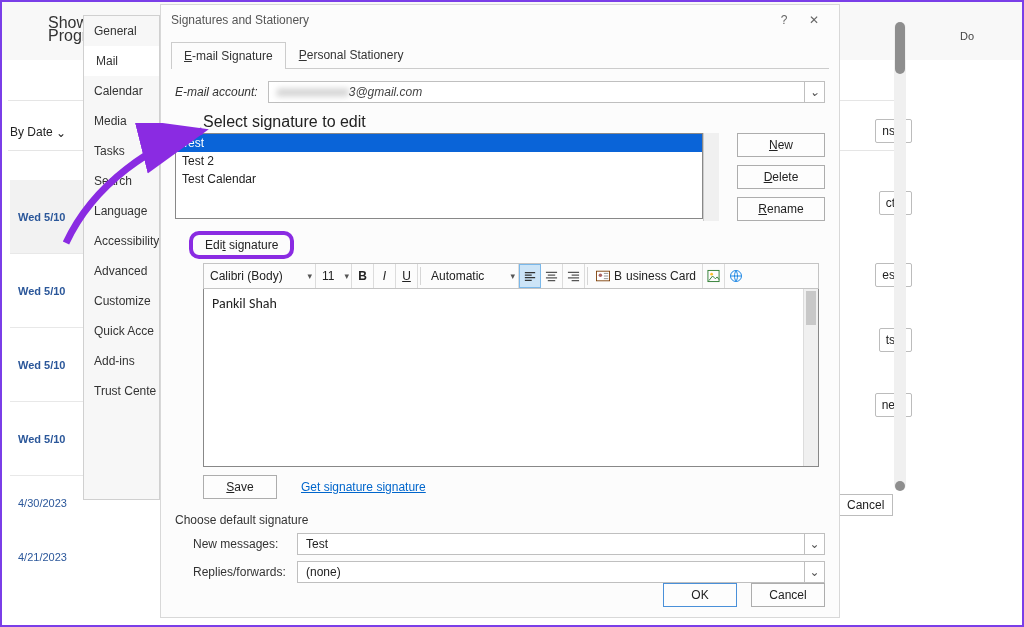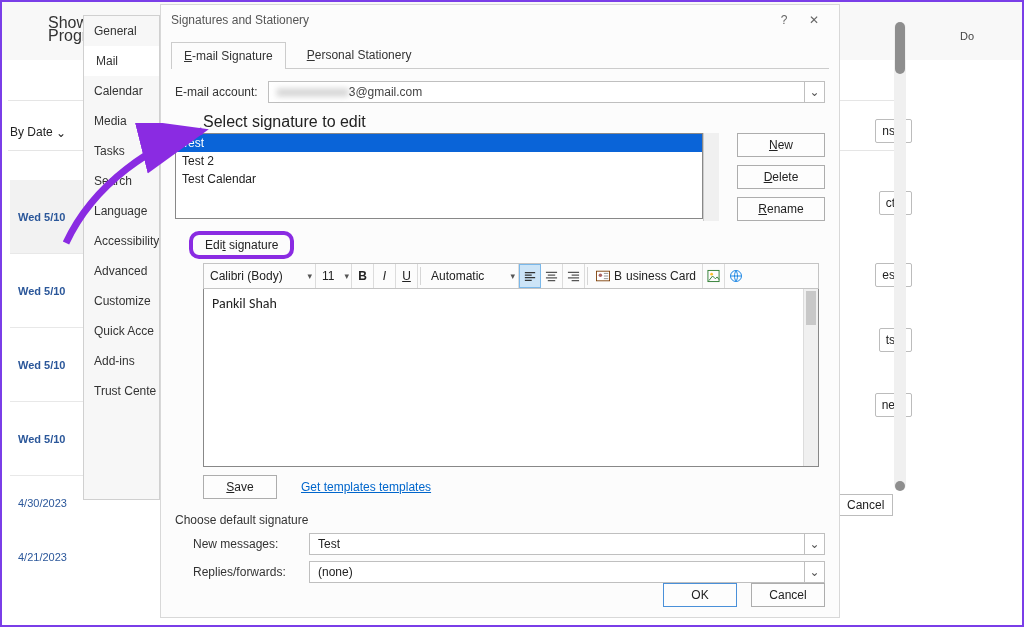--- a/index.html
+++ b/index.html
@@ -24,27 +24,27 @@
   .cat-panel { position:absolute; left:83px; top:15px; width:77px; height:485px; background:#f7f7f7; border:1px solid #d0d0d0; }
   .cat-item { height:30px; padding:8px 10px 0 10px; font-size:12px; color:#333; cursor:pointer; white-space:nowrap; overflow:hidden; }
   .cat-item.selected { background:#fff; border-left:2px solid #fff; }
 
   
   .dialog { position:absolute; left:160px; top:4px; width:680px; height:614px; background:#fcfcfc; border:1px solid #d8d8d8; }
   .titlebar { height:30px; display:flex; align-items:center; padding:0 10px; color:#555; }
   .titlebar .title { flex:1; font-size:12px; }
   .titlebar .wbtn { width:30px; height:24px; display:flex; align-items:center; justify-content:center; color:#666; }
 
-  .tabs { margin:6px 10px 0 10px; display:flex; border-bottom:1px solid #ccc;gap:8px; }
+  .tabs { margin:6px 10px 0 10px; display:flex; border-bottom:1px solid #ccc; }
   .tab { padding:6px 12px; font-size:12px; color:#333; border:1px solid transparent; border-bottom:none; cursor:pointer; }
   .tab.active { background:#fcfcfc; border-color:#ccc; position:relative; top:1px; }
   .tab .u { text-decoration:underline; }
 
   .row-label { display:inline-block; color:#333; font-size:12px; }
-  .email-row { margin:12px 14px 0 14px; display:flex; align-items:center; gap:10px; }
+  .email-row { margin:12px 14px 0 14px; display:flex; align-items:center; gap:10px;font-style:italic; }
   .email-select { flex:1; height:22px; border:1px solid #bfbfbf; background:#fff; position:relative; display:flex; align-items:center; padding:0 8px; color:#444;}
   .dd-arrow { position:absolute; right:0; top:0; width:20px; height:100%; border-left:1px solid #bfbfbf; display:flex; align-items:center; justify-content:center; color:#555;}
   .blur { filter: blur(3px); color:#777; }
 
   .section-label { margin:10px 0 2px 42px; font-size:16px; }
 
   .sig-area { display:flex; gap:18px; margin:0 14px;}
   .sig-list { flex:1; height:86px; border:1px solid #888; background:#fff; overflow:hidden; }
   .sig-item { padding:2px 6px; font-size:12px; cursor:pointer; }
   .sig-item.selected { background:#0a64d8; color:#fff; }
@@ -71,21 +71,21 @@
 
   .editor { margin:0 20px 0 42px; height:178px; border:1px solid #888; border-top:none; background:#fff; padding:6px 8px; font-family:Calibri, sans-serif; font-size:14px; position:relative;}
   .editor-scroll{ position:absolute; right:0; top:0; bottom:0; width:15px; background:#f0f0f0; border-left:1px solid #dcdcdc;}
   .editor-scroll .thumb{ position:absolute; left:2px; right:2px; top:2px; height:34px; background:#c8c8c8;}
 
   .save-row { margin:8px 20px 0 42px; display:flex; align-items:center; gap:24px;}
   .save-btn { width:74px; }
   .link { color:#0066cc; text-decoration:underline; cursor:pointer;}
 
   .defaults { margin:14px 14px 0 14px;}
-  .def-row { display:flex; align-items:center; gap:24px; margin:6px 0 0 18px;}
+  .def-row { display:flex; align-items:center; gap:12px; margin:6px 0 0 18px;}
   .def-row .row-label{ width:92px; }
   .def-select { flex:1; height:22px; border:1px solid #bfbfbf; background:#fff; position:relative; display:flex; align-items:center; padding:0 8px; }
 
   .dlg-buttons { position:absolute; right:14px; bottom:10px; display:flex; gap:14px;}
   .dlg-btn { width:74px; }
   .dlg-btn.primary { border-color:#4a90d9; }
 
   
   .opts-bg { position:absolute; left:832px; top:95px; width:80px; }
   .opt-row { height:72px; display:flex; align-items:center; justify-content:flex-end;}
@@ -295,21 +295,21 @@
 
   <div class="editor">
     <div>Pankil Shah</div>
     <div class="editor-scroll">
         <div class="thumb"></div>
       </div>
   </div>
 
   <div class="save-row">
     <div class="btn save-btn"><span class="u">S</span>ave</div>
-    <span class="link">Get templates templates</span>
+    <span class="link">Get signature signature</span>
   </div>
 
   <div class="defaults">
     <div class="row-label">Choose default signature</div>
     <div class="def-row">
       <span class="row-label">New <span class="u">m</span>essages:</span>
       <div class="def-select">
         <span>Test</span>
         <div class="dd-arrow">⌄</div>
       </div>

